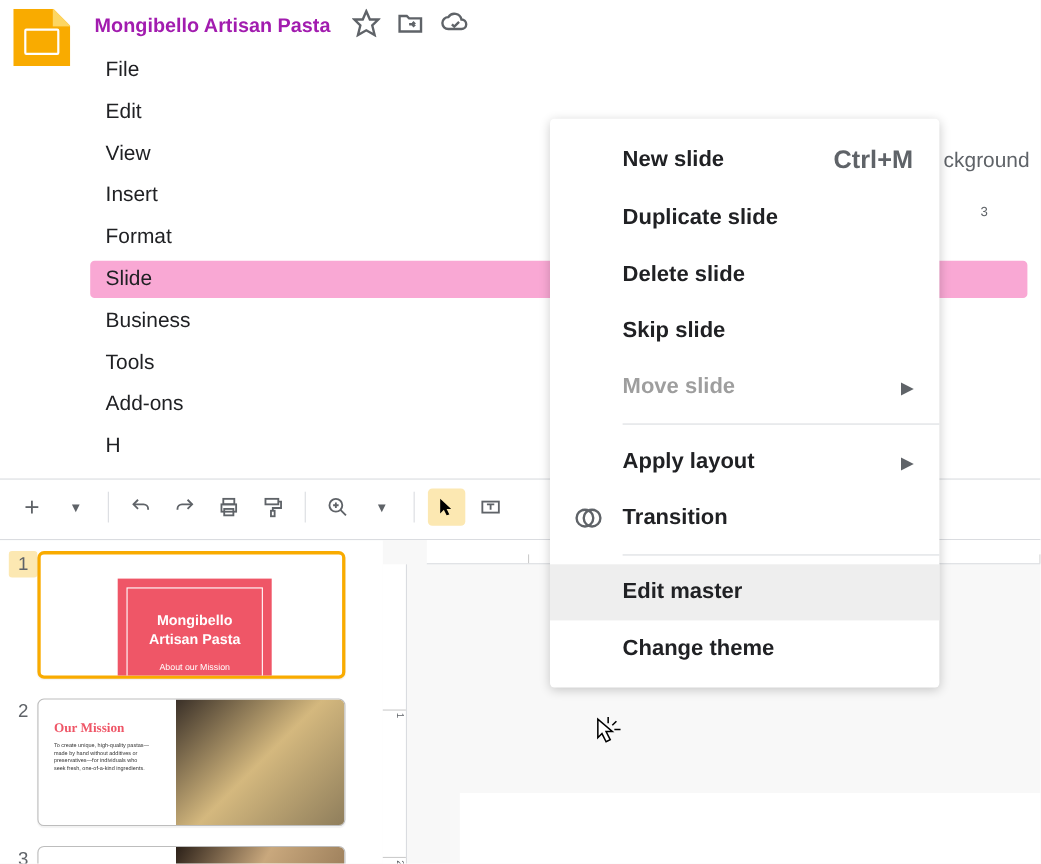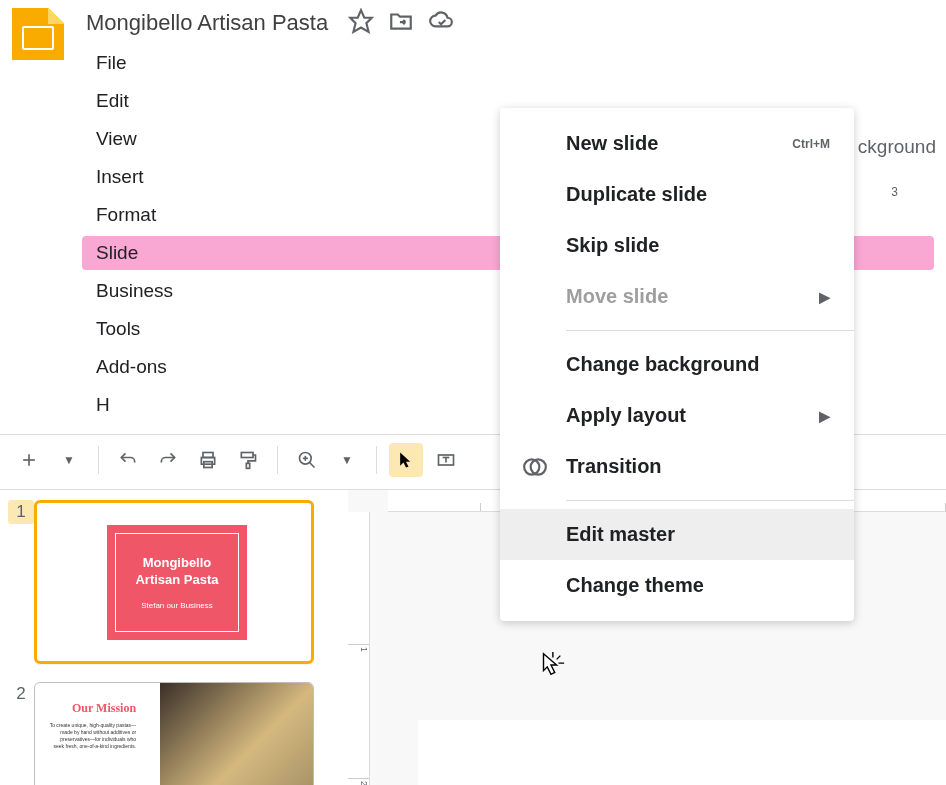--- a/index.html
+++ b/index.html
@@ -5,21 +5,21 @@
   * { box-sizing: border-box; margin: 0; padding: 0; }
   body { font-family: Arial, sans-serif; width: 946px; height: 785px; overflow: hidden; background: #fff; position: relative; }
   
   .header { display: flex; align-items: flex-start; padding: 8px 12px; }
   .logo { width: 52px; height: 52px; background: #f9ab00; position: relative; clip-path: polygon(0 0, 70% 0, 100% 30%, 100% 100%, 0 100%); margin-right: 18px; flex-shrink: 0; }
   .logo::after { content: ''; position: absolute; top: 18px; left: 10px; width: 28px; height: 20px; border: 2px solid #fff; border-radius: 2px; }
   .logo::before { content:''; position:absolute; top:0; right:0; width:30%; height:30%; background: #fdd663; }
   
   .title-area { flex: 1; }
   .title-row { display: flex; align-items: center; gap: 16px; }
-  .doc-title { font-size: 22px; color: #404040; font-weight: 400; padding: 2px 4px; }
+  .doc-title { font-size: 18px; color: #a21caf; font-weight: 700; padding: 2px 4px; }
   .title-icons { display: flex; gap: 14px; align-items: center; }
   .title-icon svg { width: 26px; height: 26px; stroke: #5f6368; fill: none; stroke-width: 2; }
   
   .menubar { display: flex; gap: 4px; margin-top: 8px; flex-direction: column; }
   .menu-item { padding: 6px 14px; font-size: 19px; color: #202124; border-radius: 4px; cursor: pointer; }
   .menu-item.active { background: #f9a8d4; }
   
   .divider { border-top: 1px solid #dadce0; margin-top: 4px; }
   
   .toolbar { display: flex; align-items: center; padding: 8px 12px; gap: 6px; }
@@ -27,31 +27,31 @@
   .tbtn.active { background: #fce8b2; }
   .tbtn svg { width: 20px; height: 20px; }
   .tsep { width: 1px; height: 28px; background: #dadce0; margin: 0 6px; }
   .dropdown-arrow { font-size: 12px; color: #5f6368; }
   
   .main { display: flex; height: calc(100% - 154px); position: relative; }
   
   .sidebar { width: 348px; padding: 10px 8px; overflow: hidden; }
   .slide-row { display: flex; align-items: flex-start; margin-bottom: 18px; }
   .slide-num { width: 26px; font-size: 17px; color: #5f6368; padding-top: 2px; text-align: center; }
-  .thumb { width: 280px; height: 164px; border: 1px solid #bdbdbd; border-radius: 6px; background: #fff; overflow: hidden; position: relative; box-shadow: 0 1px 1px rgba(0,0,0,0.05); }
+  .thumb { width: 280px; height: 116px; border: 1px solid #bdbdbd; border-radius: 6px; background: #fff; overflow: hidden; position: relative; box-shadow: 0 1px 1px rgba(0,0,0,0.05); }
   .thumb.selected { border: 3px solid #f9ab00; }
   .slide-row.selected-row .slide-num { background: #fce8b2; border-radius: 3px; padding: 2px 4px; }
   
   .thumb1-box { position:absolute; top:22px; left:70px; width:140px; height:115px; background:#ef5667; display:flex; flex-direction:column; align-items:center; justify-content:center; }
   .thumb1-box::before { content:''; position:absolute; top:8px; left:8px; right:8px; bottom:8px; border:1px solid #fff; }
   .thumb1-title { color:#fff; font-size:13px; font-weight:bold; text-align:center; z-index:1; line-height:1.3; }
   .thumb1-sub { color:#fff; font-size:8px; margin-top:12px; z-index:1; }
   
   .thumb-content { display:flex; height:100%; }
-  .thumb-text { width:45%; padding:18px 24px 10px 14px;text-align:right; }
+  .thumb-text { width:45%; padding:18px 24px 10px 14px; }
   .thumb-h { color:#ef5667; font-size:12px; font-weight:bold; font-family: serif; margin-bottom:6px; }
   .thumb-p { font-size:5px; color:#333; line-height:1.4; }
   .thumb-img { width:55%; background:#888; }
   .img-pasta { background: linear-gradient(135deg, #3a3028, #d4b87e, #8f7e5c); }
   .img-team { background: linear-gradient(120deg, #2b2018, #c9a87d 40%, #7f6445); }
   
   .thumb4 { padding: 18px 14px; }
   
   .canvas-area { flex: 1; position: relative; background: #f8f8f8; }
   .ruler-h { position:absolute; top:0; left:40px; right:0; height:22px; background:#fff; border-bottom:1px solid #dadce0; display:flex; }
@@ -60,21 +60,21 @@
   .ruler-v .tick { flex:1; border-bottom:1px solid #ccc; font-size:9px; color:#5f6368; writing-mode: vertical-rl; padding-top:2px; }
   
   .canvas { position:absolute; top:230px; left:70px; right:0; bottom:0; background:#fff; }
   .canvas-shape { position:absolute; top:130px; right:0; width:60px; height:300px; background:#ef5667; }
   .canvas-shape::before { content:''; position:absolute; top:16px; left:14px; right:0; bottom:0; border:2px solid #fff; border-right:none; }
   
   .dropdown-menu { position:absolute; top:108px; left:500px; width:354px; background:#fff; box-shadow: 0 2px 10px rgba(0,0,0,0.2); border-radius: 4px; z-index: 100; padding: 10px 0; }
   .dd-item { display:flex; align-items:center; padding: 14px 24px 14px 66px; font-size:20px; color:#202124; cursor:pointer; position:relative;font-weight:bold; }
   .dd-item:hover, .dd-item.hover { background:#eee; }
   .dd-item.disabled { color:#9e9e9e; }
-  .dd-shortcut { margin-left:auto; color:#5f6368; font-size:12px; }
+  .dd-shortcut { margin-left:auto; color:#5f6368; font-size:23px; }
   .dd-sep { border-top: 1px solid #dadce0; margin: 8px 0 8px 66px; }
   .dd-arrow { margin-left:auto; color:#5f6368; font-size:14px; }
   .dd-icon { position:absolute; left:22px; width:26px; height:26px; }
   .dd-icon svg { width:100%; height:100%; stroke:#5f6368; fill:none; stroke-width:2; }
   
   .cursor { position:absolute; top:650px; left:536px; z-index:200; width:30px; height:30px; }
   .cursor svg { width:100%; height:100%; }
   
   .bg-label { position:absolute; top:136px; right:10px; font-size:19px; color:#5f6368; }
   .ruler-num3 { position:absolute; top:185px; right:48px; font-size:12px; color:#5f6368; }
@@ -186,21 +186,21 @@
 
 <div class="divider"></div>
 
 <div class="main">
   <div class="sidebar" id="sidebar">
       <div class="slide-row selected-row">
         <div class="slide-num">1</div>
         <div class="thumb selected">
           <div class="thumb1-box">
             <div class="thumb1-title">Mongibello<br>Artisan Pasta</div>
-            <div class="thumb1-sub">Stefan our Business</div>
+            <div class="thumb1-sub">About our Mission</div>
           </div>
         </div>
       </div>
       <div class="slide-row">
         <div class="slide-num">2</div>
         <div class="thumb">
           <div class="thumb-content">
             <div class="thumb-text">
               <div class="thumb-h">Our Mission</div>
               <div class="thumb-p">To create unique, high-quality pastas—made by hand without additives or preservatives—for individuals who seek fresh, one-of-a-kind ingredients.</div>
@@ -247,30 +247,30 @@
 
 <div class="dropdown-menu" id="dropdown">
     <div class="dd-item">
       <span>New slide</span>
       <span class="dd-shortcut">Ctrl+M</span>
     </div>
     <div class="dd-item">
       <span>Duplicate slide</span>
     </div>
     <div class="dd-item">
+      <span>Delete slide</span>
+    </div>
+    <div class="dd-item">
       <span>Skip slide</span>
     </div>
     <div class="dd-item disabled">
       <span>Move slide</span>
       <span class="dd-arrow">▶</span>
     </div>
     <div class="dd-sep"></div>
-    <div class="dd-item">
-      <span>Change background</span>
-    </div>
     <div class="dd-item">
       <span>Apply layout</span>
       <span class="dd-arrow">▶</span>
     </div>
     <div class="dd-item">
       <span class="dd-icon"><svg viewBox="0 0 24 24">
           <circle cx="9" cy="12" r="7"></circle>
           <circle cx="15" cy="12" r="7"></circle>
         </svg></span>
       <span>Transition</span>

